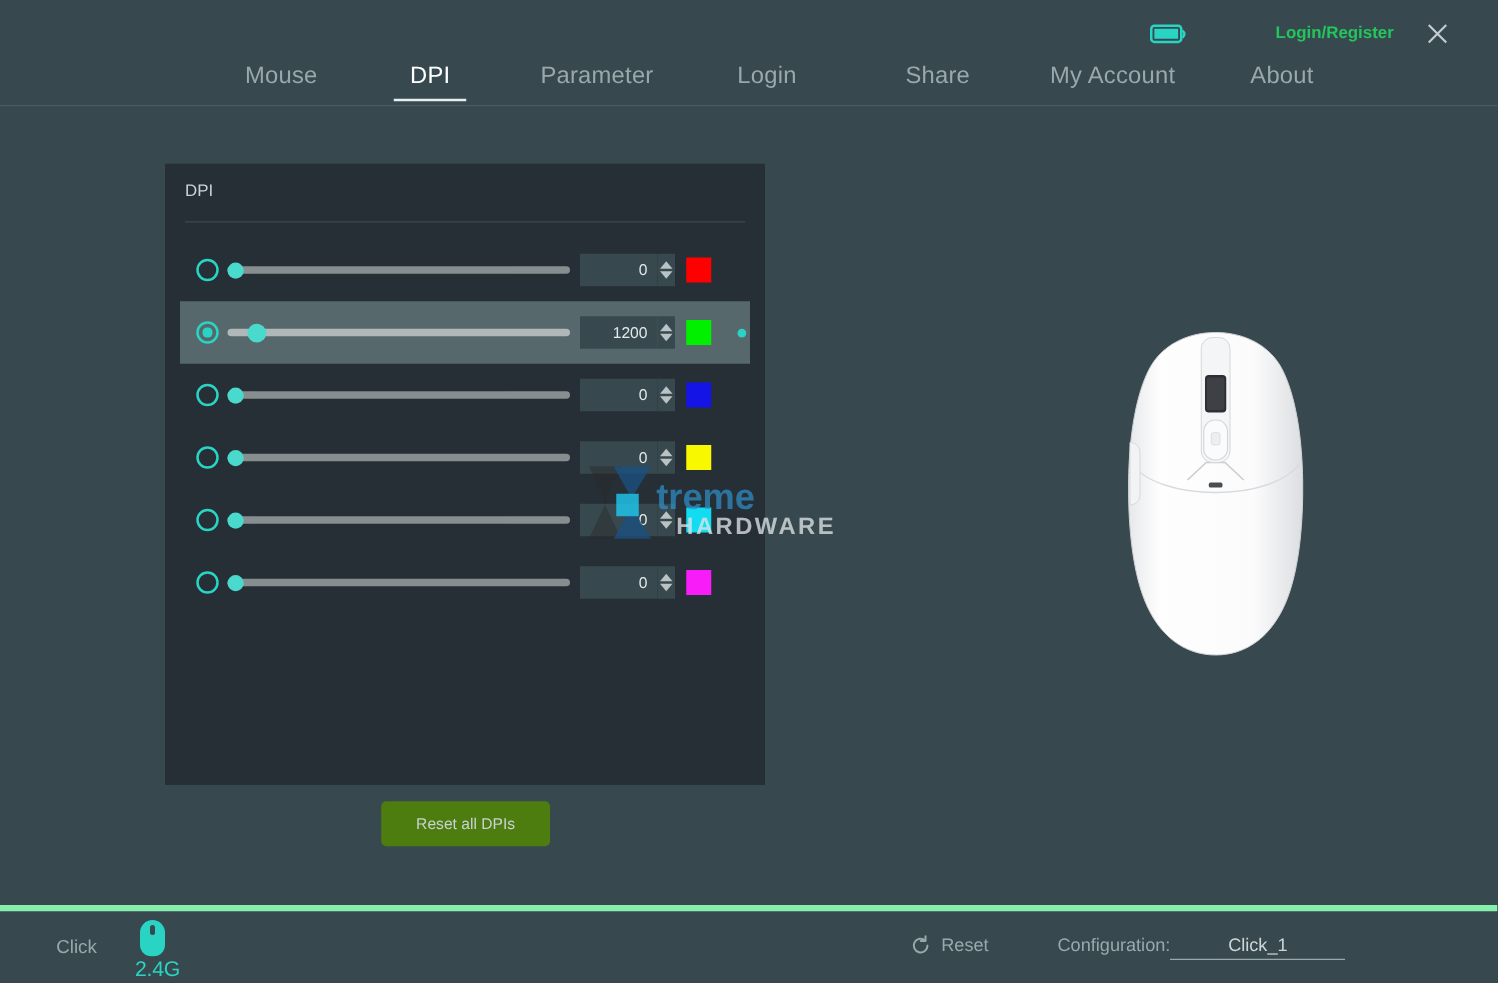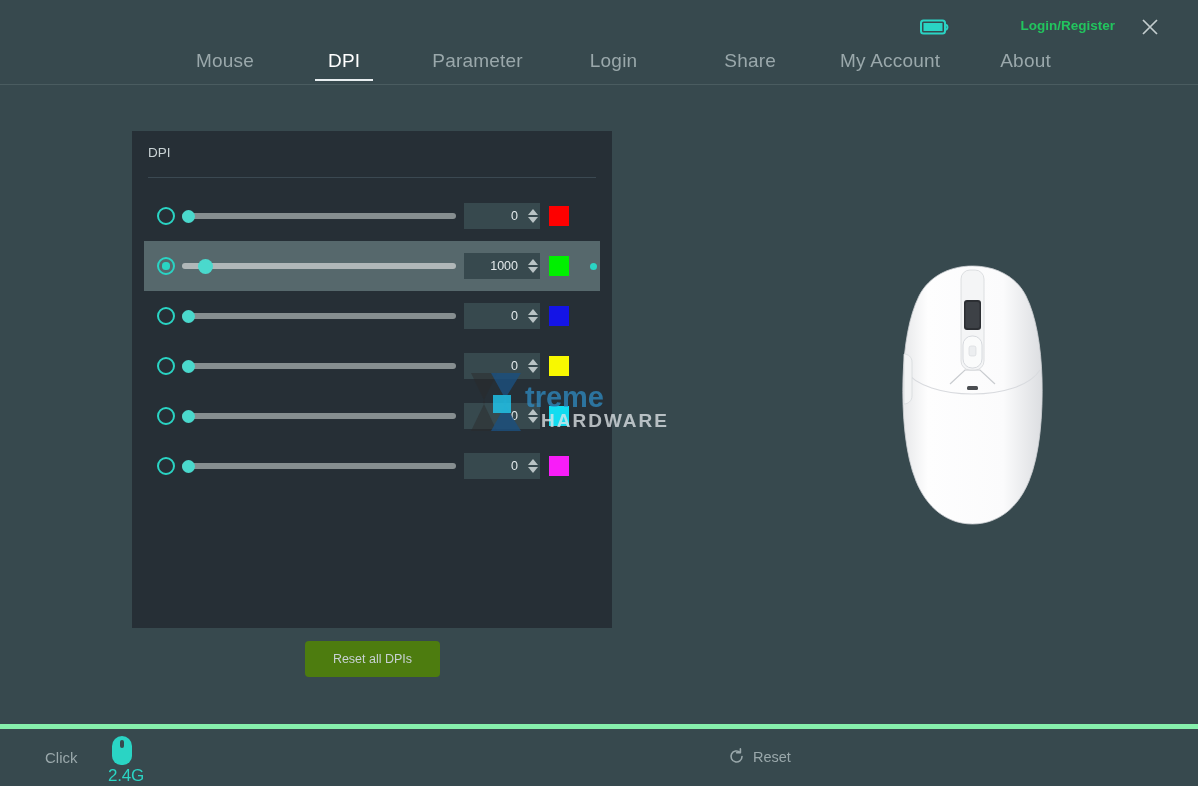--- a/index.html
+++ b/index.html
@@ -322,21 +322,21 @@
       <div class="swatch" style="background: rgb(254, 0, 0);"></div>
     </div>
 
     <div class="dpi-row selected">
       <div class="radio on"></div>
       <div class="slider">
         <div class="track"></div>
         <div class="handle" style="left: 6%;"></div>
       </div>
       <div class="spin-wrap">
-        <div class="num-box">1000</div>
+        <div class="num-box">1200</div>
         <div class="spinner">
           <div class="spin-up"></div>
           <div class="spin-down"></div>
         </div>
       </div>
       <div class="swatch" style="background: rgb(0, 240, 0);"></div>
       <div class="active-dot"></div>
     </div>
 
     <div class="dpi-row">
@@ -460,13 +460,17 @@
   </div>
 
   <div class="footer-reset">
     <svg width="17" height="17" viewBox="0 0 17 17">
       <path d="M14 8.5 a5.5 5.5 0 1 1 -1.9 -4.2" fill="none" stroke="#9aa8ab" stroke-width="1.6" stroke-linecap="round"></path>
       <path d="M12.4 0.9 L12.4 4.8 L8.6 4.8" fill="none" stroke="#9aa8ab" stroke-width="1.6" stroke-linecap="round" stroke-linejoin="round"></path>
     </svg>
     <span class="label">Reset</span>
   </div>
 
+  <div class="config">
+    <span class="config-label">Configuration:</span>
+    <span class="config-value">Click_1</span>
+  </div>
 </div>
 
 </body></html>

